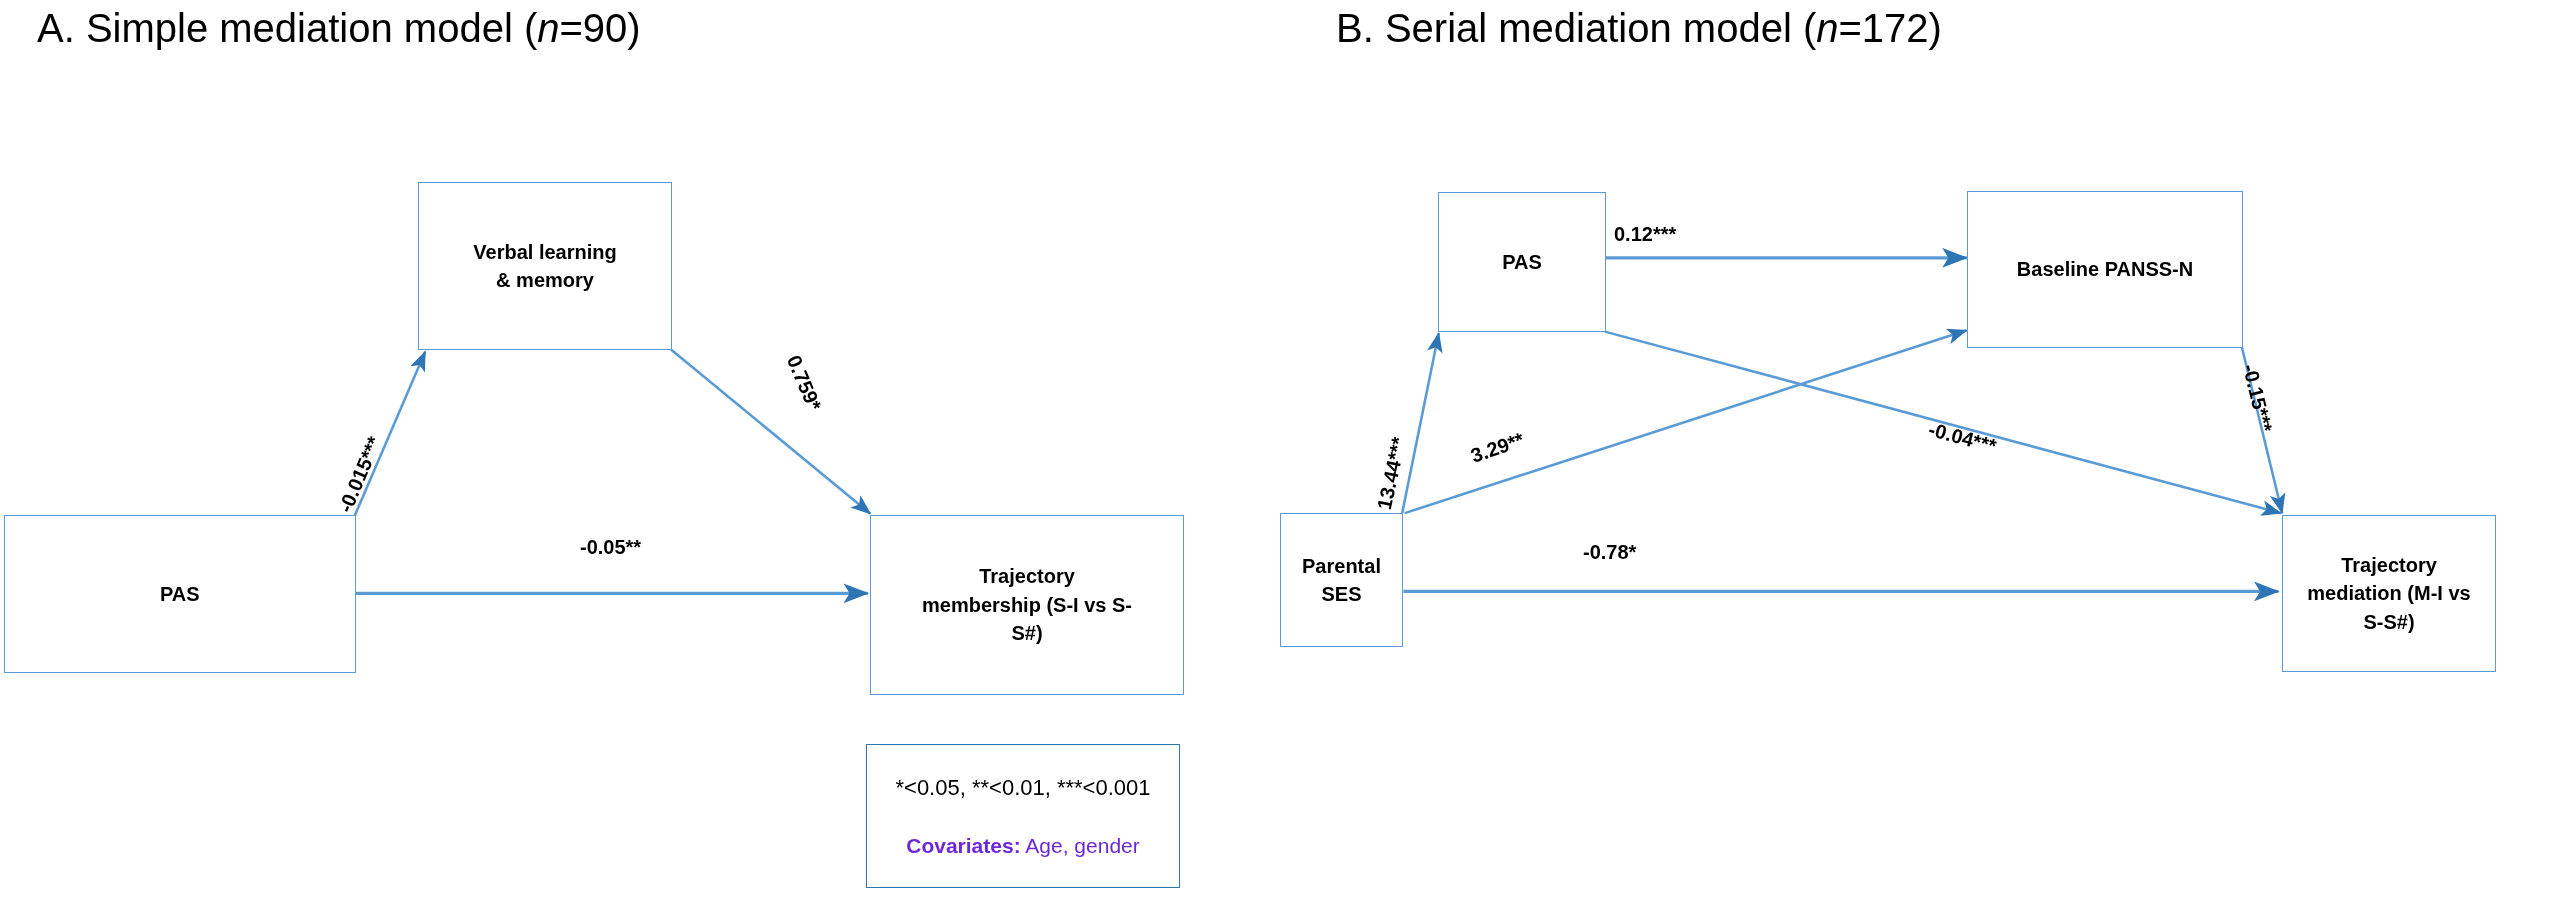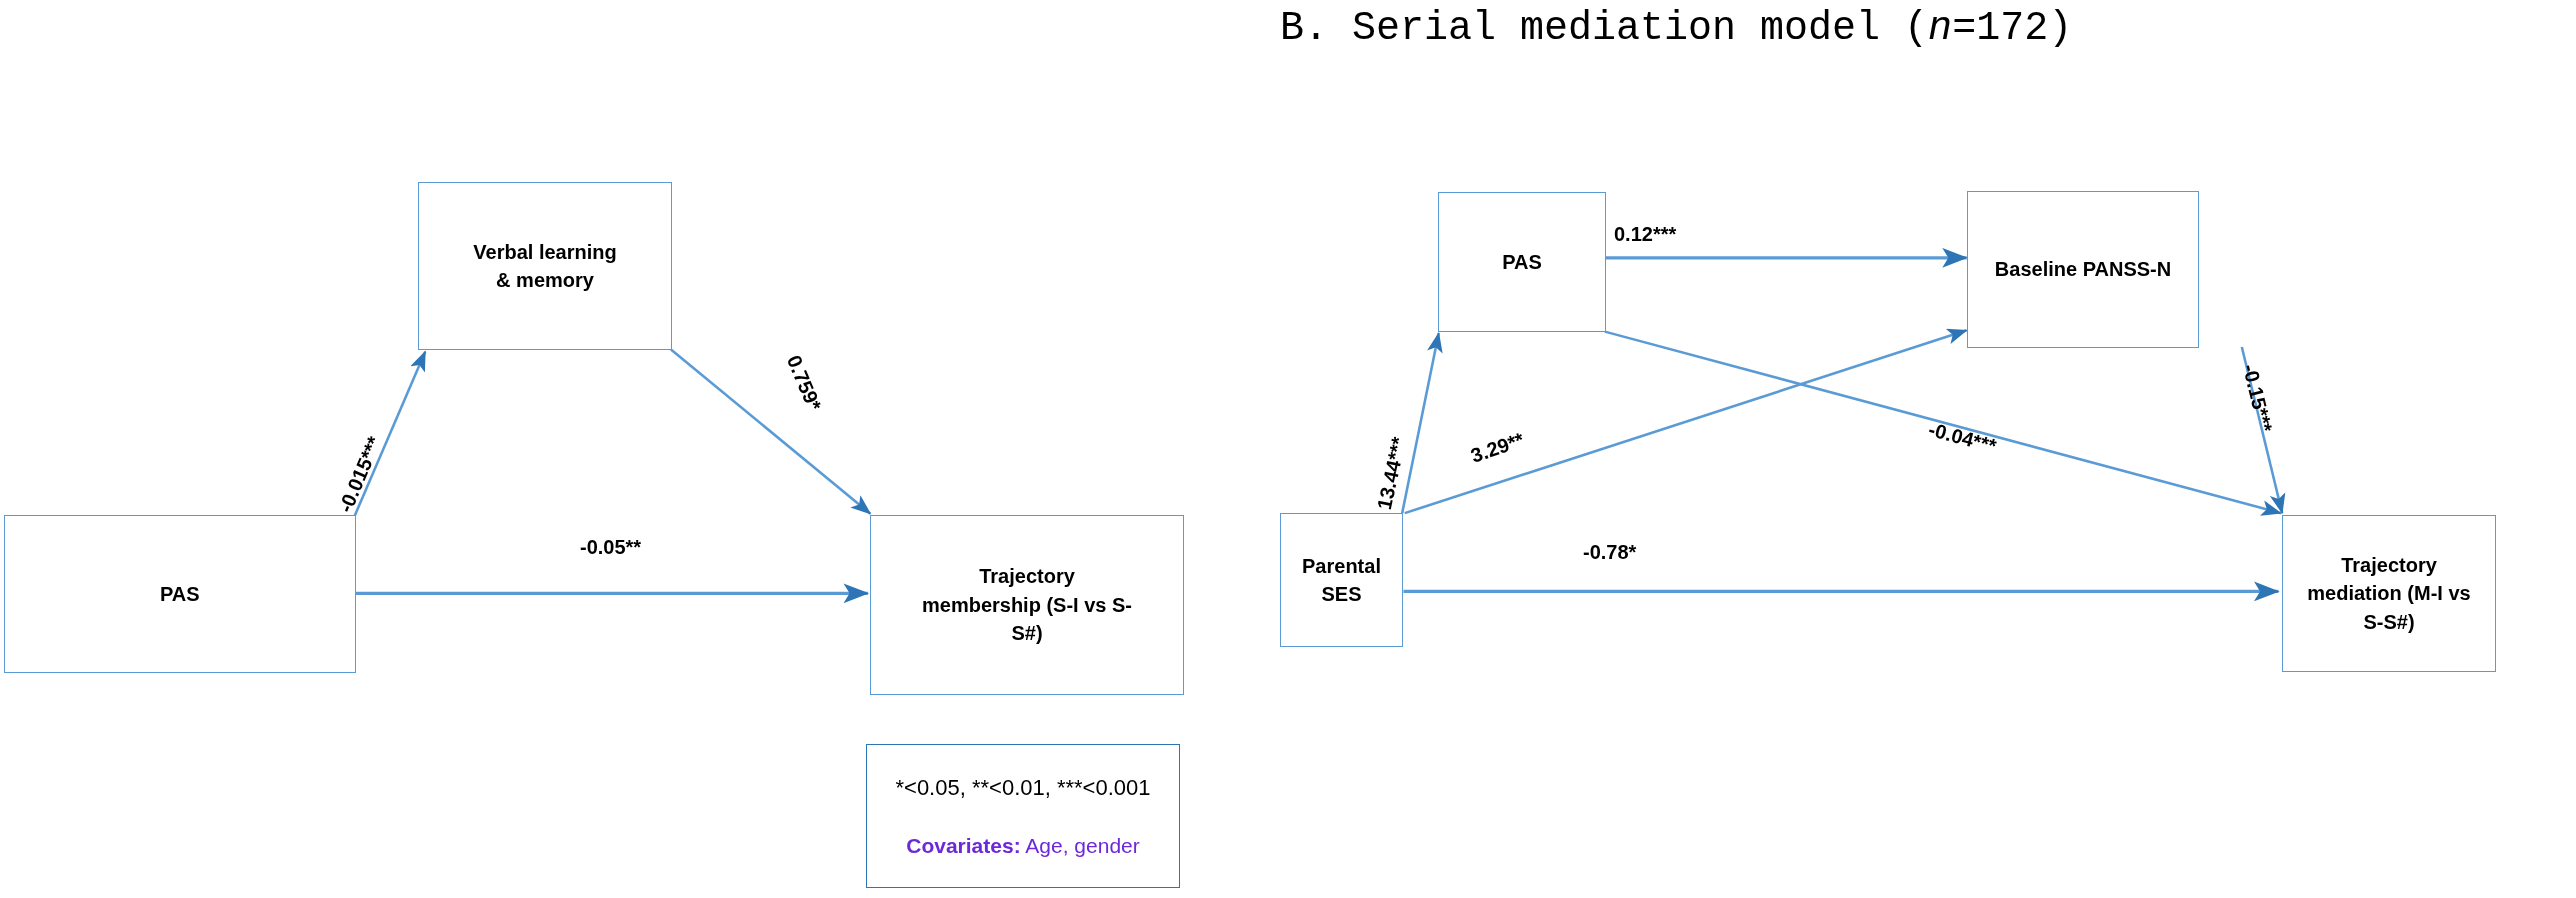--- a/index.html
+++ b/index.html
@@ -28,22 +28,25 @@
   .legendbox .l2 b{font-weight:bold;}
 
   .elabel{position:absolute;font-size:20px;font-weight:bold;color:#000;
           white-space:nowrap;transform-origin:0 0;}
 </style>
 </head>
 <body>
 
 <div class="canvas">
 
+  <div class="panel-title" style="left:37px;top:6.4px;">
+    <span>A. Simple mediation model (</span><span class="ital">n</span><span>=90)</span>
+  </div>
 
-  <div class="panel-title" style="left:1280px;top:6.4px;font-family:Liberation Mono, monospace;">
+  <div class="panel-title" style="left:1336px;top:6.4px;">
     <span>B. Serial mediation model (</span><span class="ital">n</span><span>=172)</span>
   </div>
 
   <svg class="lines" viewBox="0 0 4016 1400">
     <defs>
       <marker id="arrow" markerWidth="9" markerHeight="9" refX="7.6" refY="3.1" orient="auto" markerUnits="strokeWidth">
         <path d="M0,0 L8,3.1 L0,6.2 L1.9,3.1 z" fill="#2E75B6"></path>
       </marker>
     </defs>
 
@@ -85,21 +88,21 @@
   <div class="elabel" style="left:580px;top:536px;">-0.05**</div>
 
   <div class="node" style="left:1280px;top:513px;width:123px;height:134px;">
     <span class="txt" style="max-width:96px;">Parental SES</span>
   </div>
 
   <div class="node" style="left:1438px;top:192px;width:168px;height:140px;">
     <span class="txt">PAS</span>
   </div>
 
-  <div class="node" style="left:1967px;top:191px;width:232px;height:157px;">
+  <div class="node" style="left:1967px;top:191px;width:276px;height:157px;">
     <span class="txt" style="max-width:180px;">Baseline PANSS-N</span>
   </div>
 
   <div class="node" style="left:2282px;top:515px;width:214px;height:157px;">
     <span class="txt" style="max-width:186px;">Trajectory mediation (M-I vs S-S#)</span>
   </div>
 
   <div class="elabel" style="left:1373px;top:507px;transform:rotate(-78deg);">13.44***</div>
 
   <div class="elabel" style="left:1614px;top:223px;">0.12***</div>

